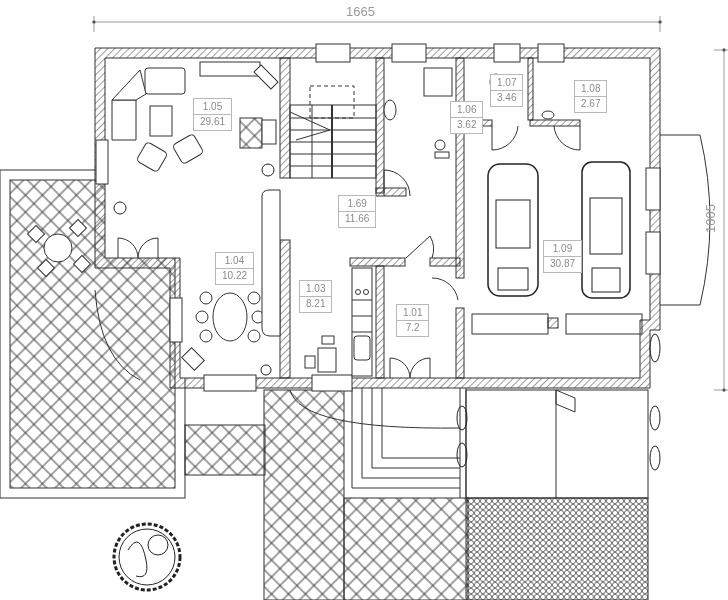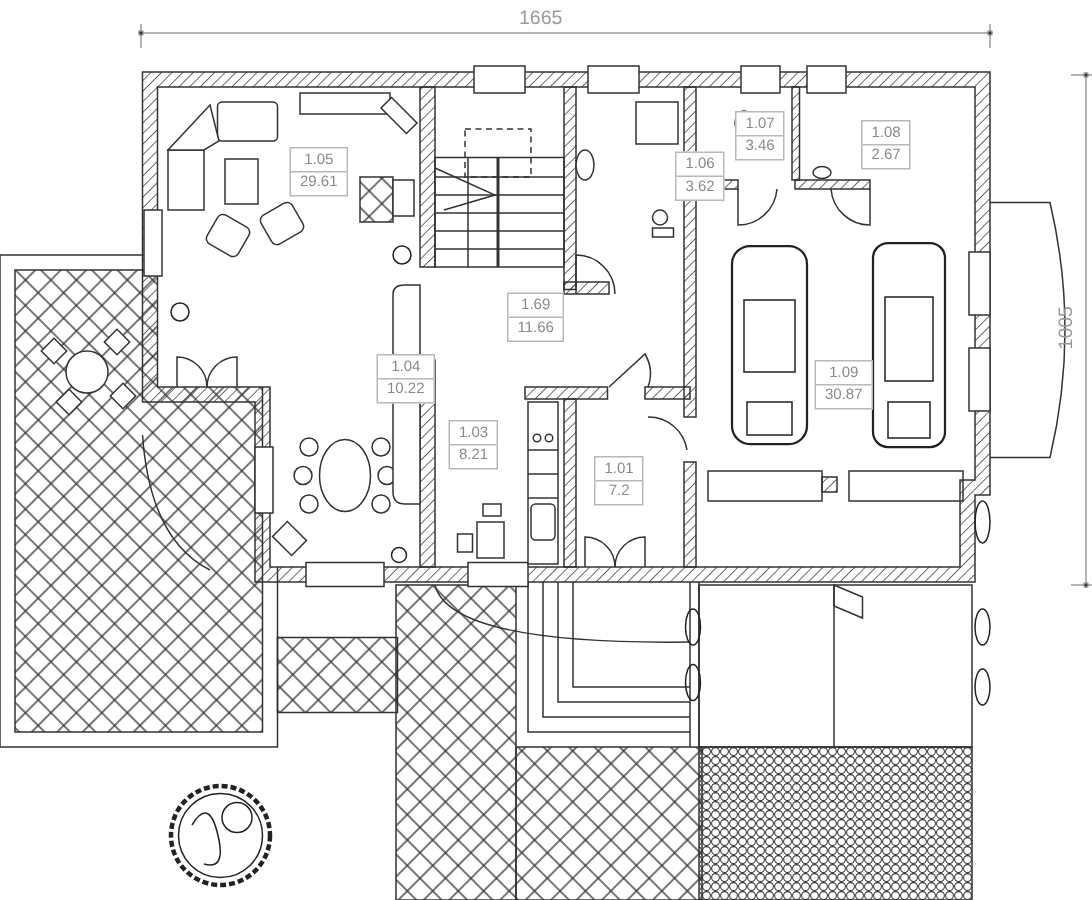--- a/index.html
+++ b/index.html
@@ -235,21 +235,21 @@
   <span class="area">3.46</span>
 </div>
 <div class="room-tag" style="left:574px; top:80px;text-align:center;">
   <span class="num">1.08</span>
   <span class="area">2.67</span>
 </div>
 <div class="room-tag" style="left:338px; top:195px;">
   <span class="num">1.69</span>
   <span class="area">11.66</span>
 </div>
-<div class="room-tag" style="left:215px; top:236px;margin-left:36px;">
+<div class="room-tag" style="left:215px; top:252px;">
   <span class="num">1.04</span>
   <span class="area">10.22</span>
 </div>
 <div class="room-tag" style="left:543px; top:240px;">
   <span class="num">1.09</span>
   <span class="area">30.87</span>
 </div>
 <div class="room-tag" style="left:299px; top:280px;">
   <span class="num">1.03</span>
   <span class="area">8.21</span>

